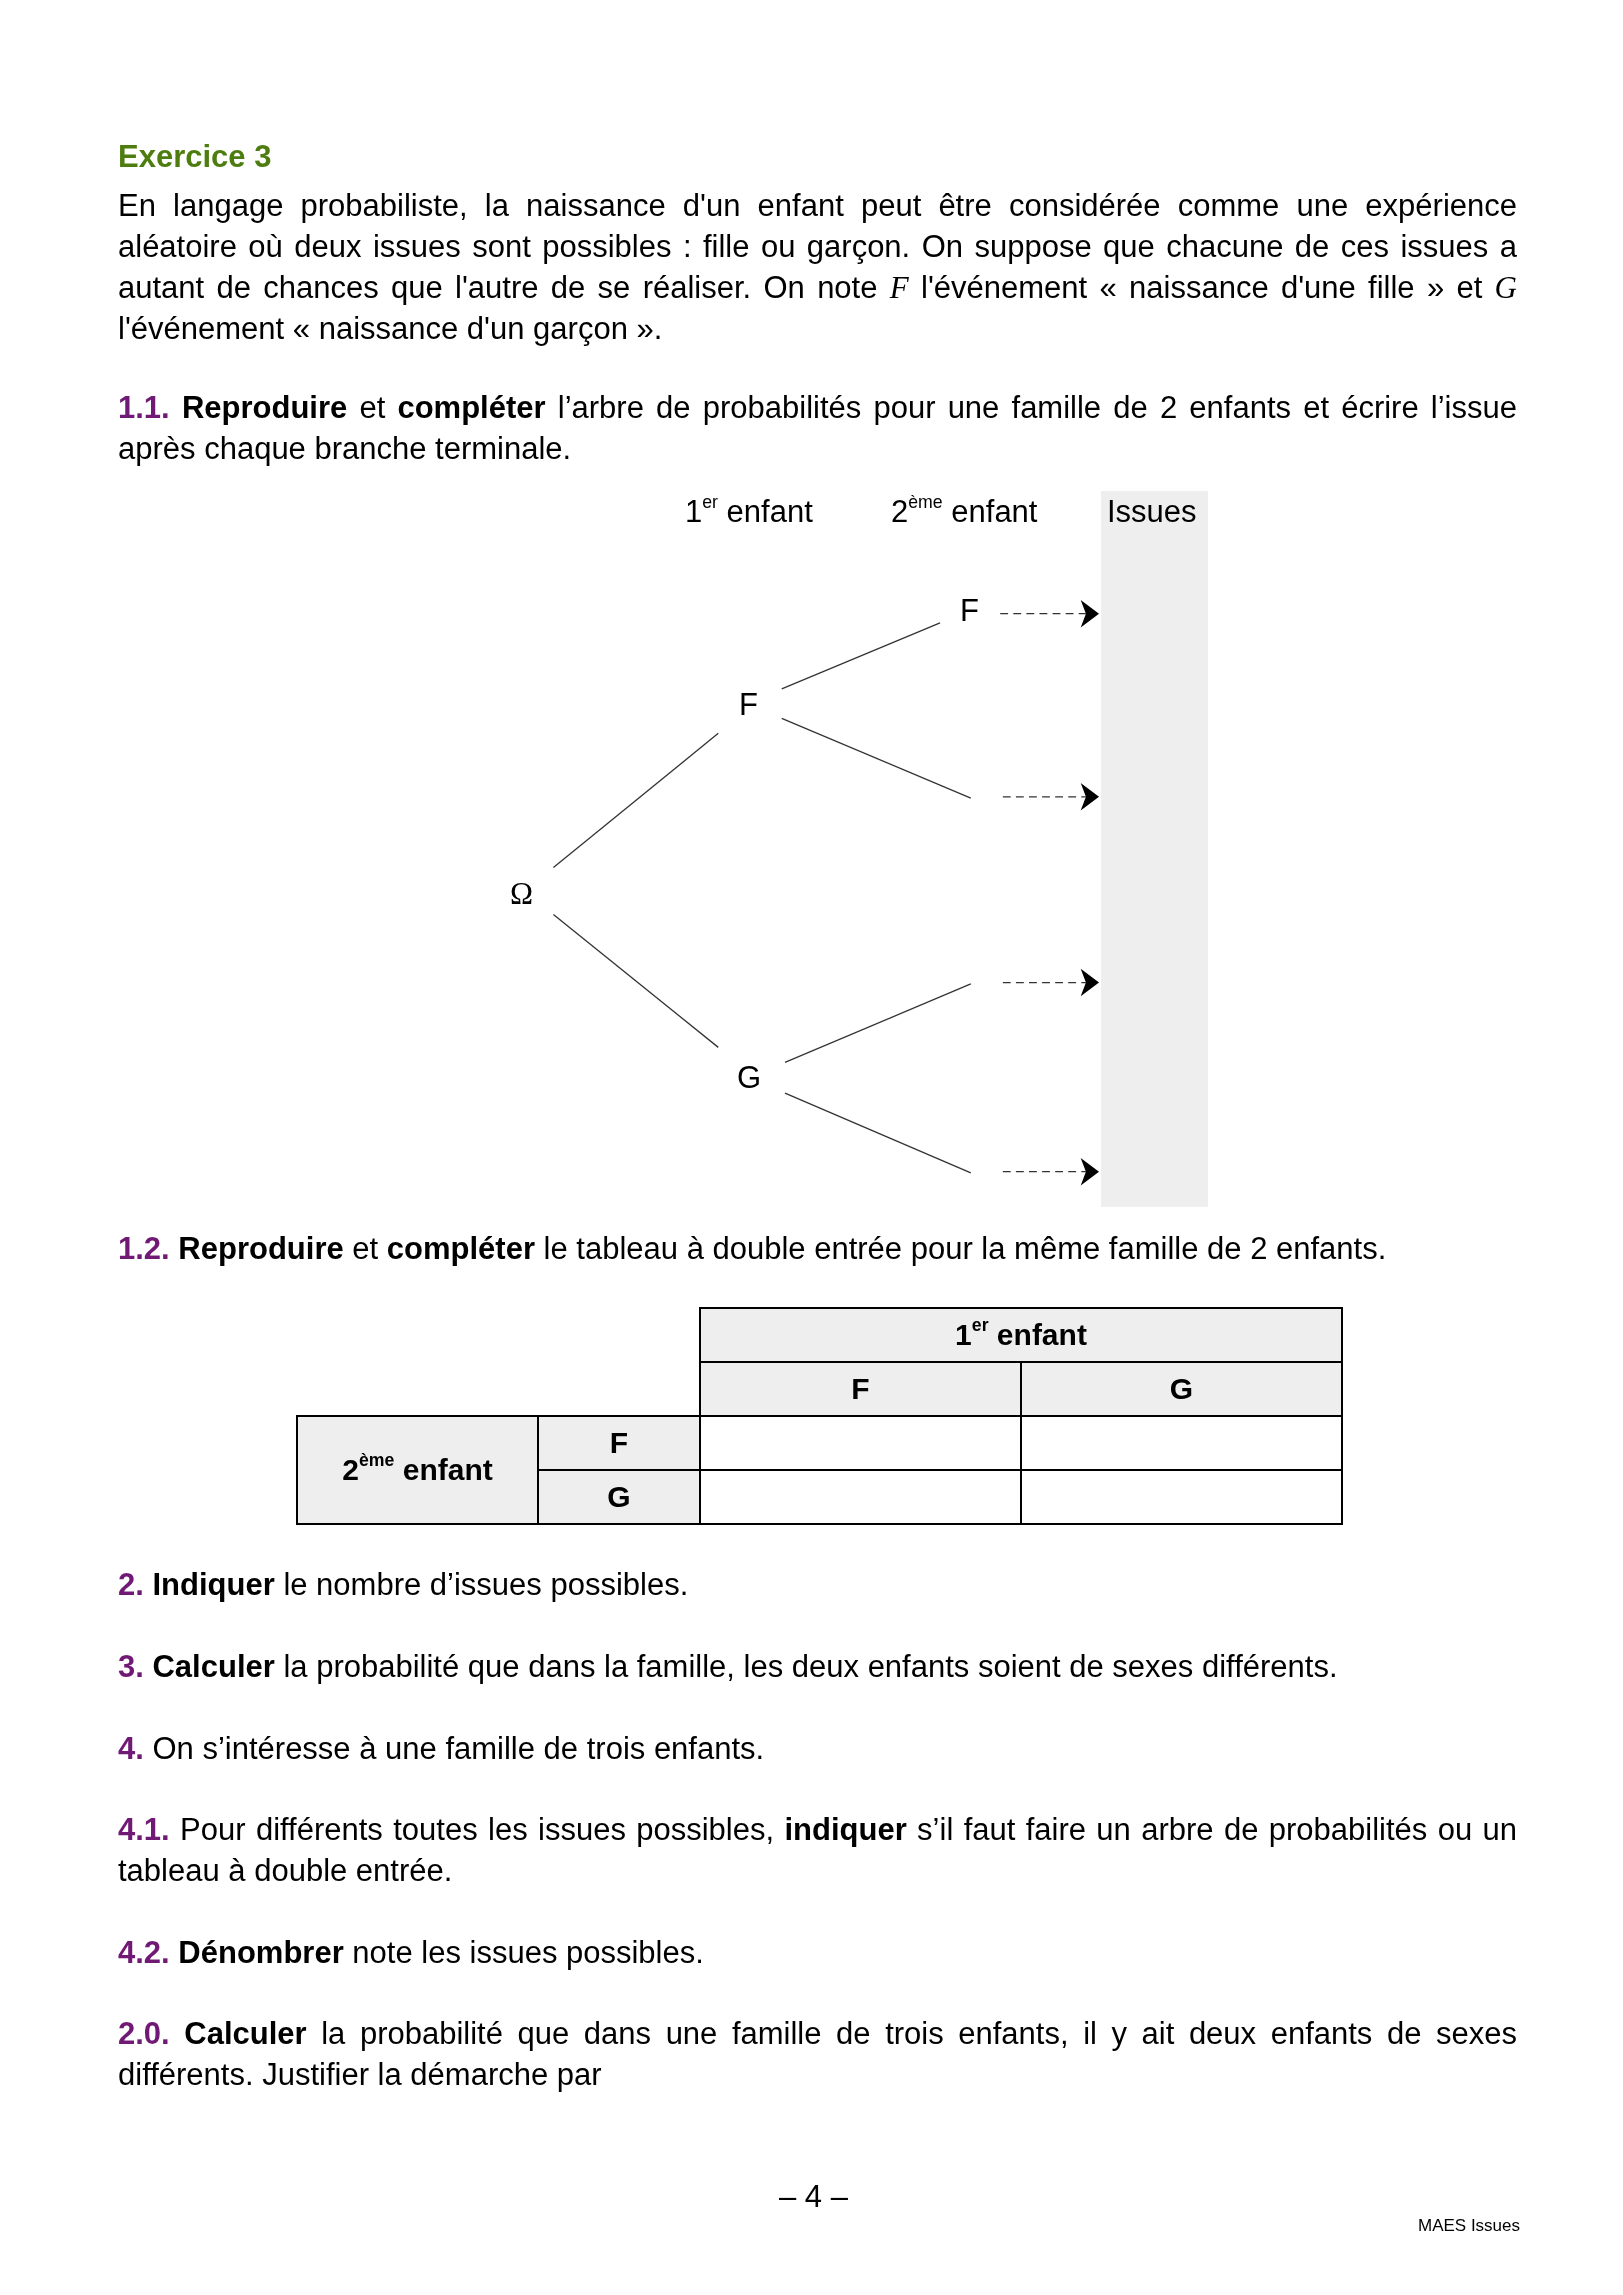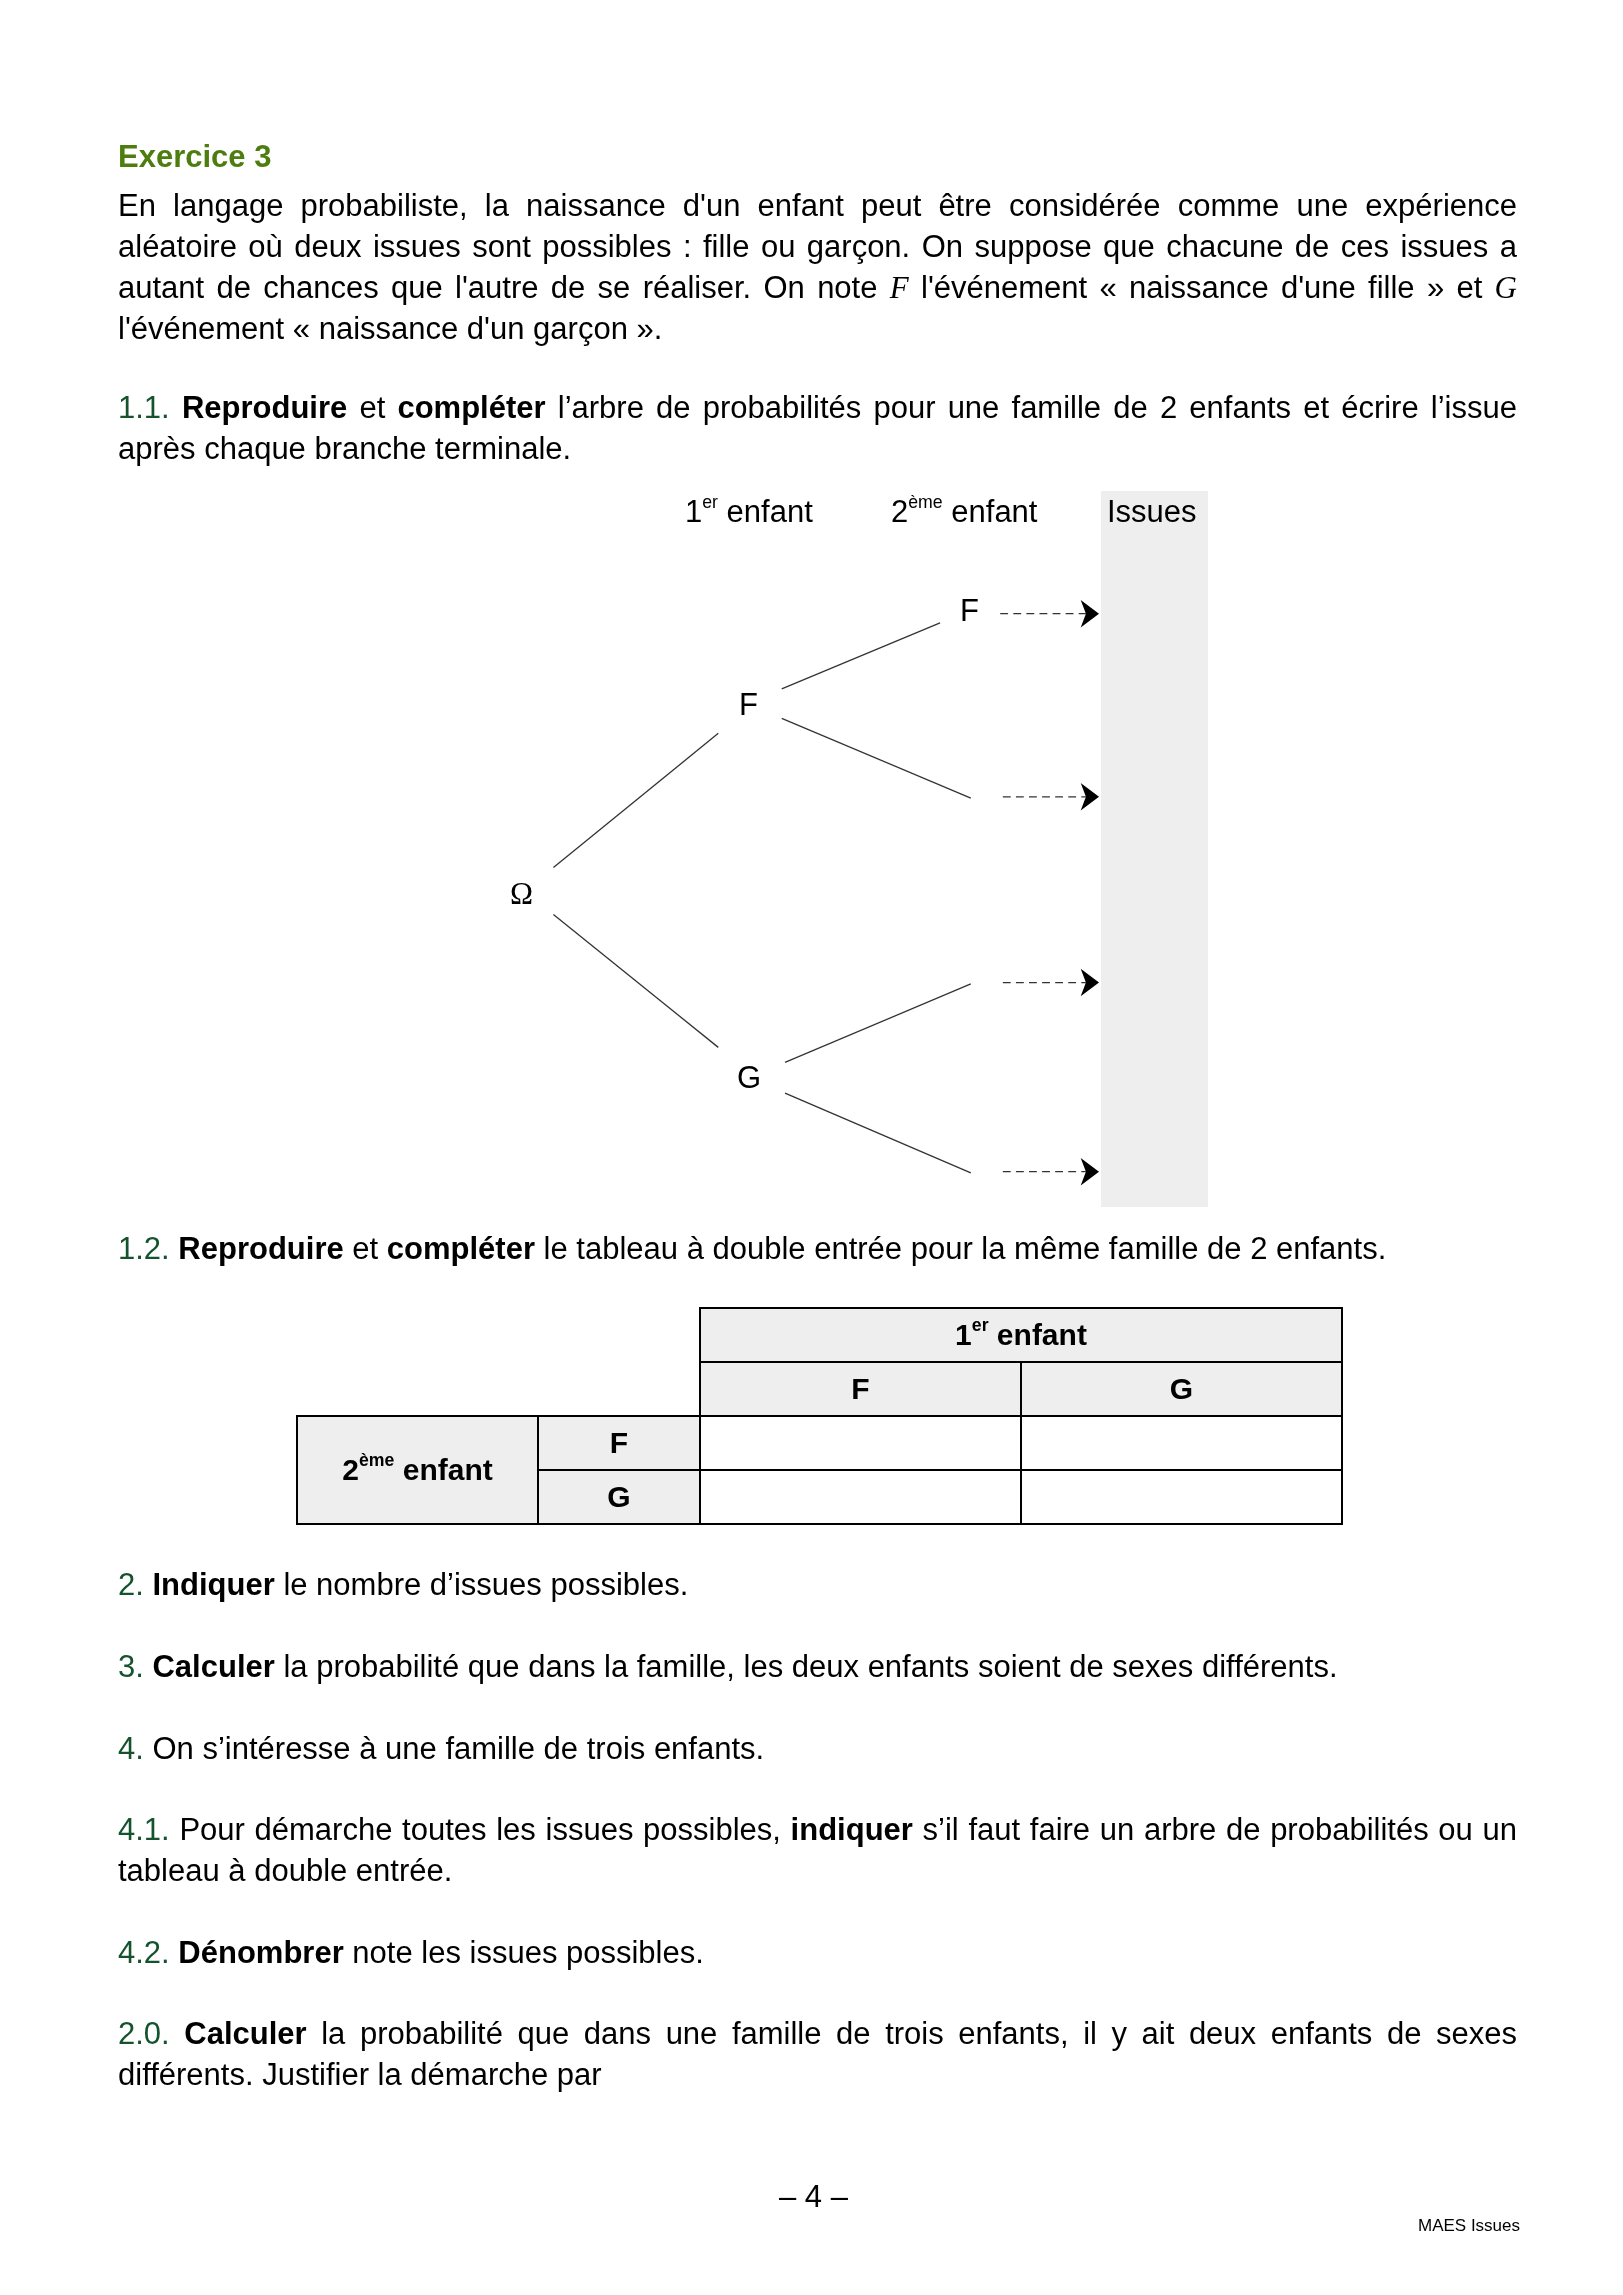--- a/index.html
+++ b/index.html
@@ -1,19 +1,19 @@
 <!DOCTYPE html>
 <html style="font-size:10.5px"><head>
 <meta charset="utf-8">
 <style>
   html, body { margin:0; padding:0; background:#fff; }
   body { width:1623px; height:2295px; position:relative; overflow:hidden;
          font-family:"Liberation Sans", sans-serif; color:#000; }
   .abs { position:absolute; }
-  .blue { color:#14532d; font-weight:normal; }
+  .blue { color:#701a75; font-weight:bold; }
   .para { position:absolute; left:118px; width:1399px; font-size:31px; line-height:41px; text-align:justify; }
   .para b { font-weight:bold; }
   .ital { font-family:"Liberation Serif", serif; font-style:italic; }
   .title { position:absolute; left:118px; top:139px; font-size:31px; font-weight:bold; color:#4d7c0f; }
   .tree-label { position:absolute; font-size:31px; line-height:37px; }
   sup { font-size:17.7px; line-height:0; vertical-align:super; position:relative; top:-2.6px; }
   .node { position:absolute; font-size:31px; line-height:34px; }
   table.dbl { position:absolute; left:296px; top:1307px; border-collapse:collapse; font-size:30px; font-weight:bold; }
   table.dbl td { border:2px solid #000; text-align:center; padding:0; }
   td.hdr { background:#eeeeee; }
@@ -116,21 +116,21 @@
 <div class="para" style="top:1646px;">
   <span class="blue">3.</span>
   <b>Calculer</b><span> la probabilité que dans la famille, les deux enfants soient de sexes différents.</span>
 </div>
 
 <div class="para" style="top:1728px;">
   <span class="blue">4.</span><span> On s’intéresse à une famille de trois enfants.</span>
 </div>
 
 <div class="para" style="top:1809px;">
-  <span class="blue">4.1.</span><span> Pour démarche toutes les issues possibles, </span><b>indiquer</b><span> s’il faut faire un arbre de probabilités ou un tableau à double entrée.</span>
+  <span class="blue">4.1.</span><span> Pour différents toutes les issues possibles, </span><b>indiquer</b><span> s’il faut faire un arbre de probabilités ou un tableau à double entrée.</span>
 </div>
 
 <div class="para" style="top:1932px;">
   <span class="blue">4.2.</span>
   <b>Dénombrer</b><span> note les issues possibles.</span>
 </div>
 
 <div class="para" style="top:2013px;">
   <span class="blue">2.0.</span>
   <b>Calculer</b><span> la probabilité que dans une famille de trois enfants, il y ait deux enfants de sexes différents. Justifier la démarche par</span>

